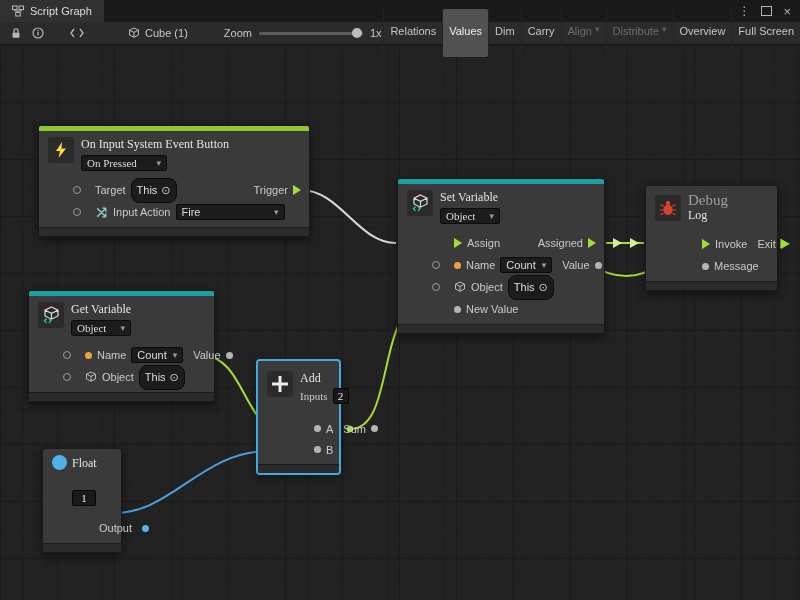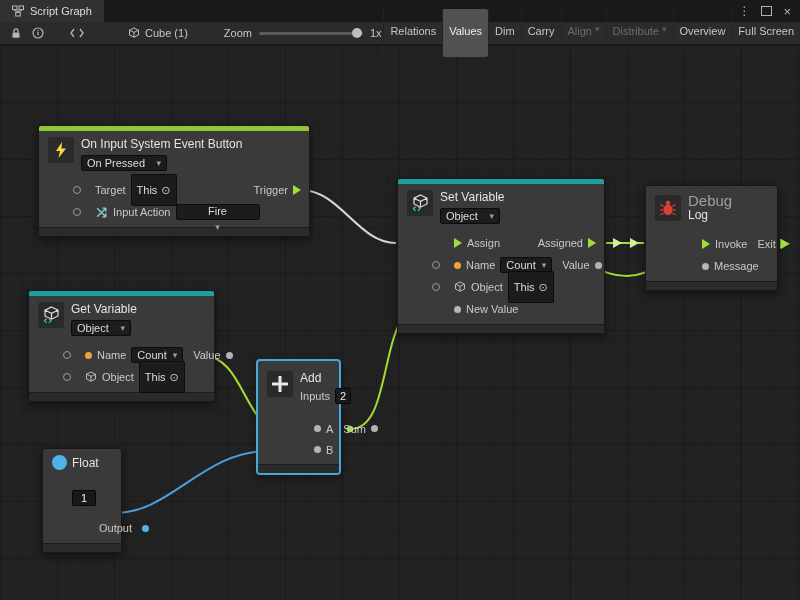--- a/index.html
+++ b/index.html
@@ -46,21 +46,21 @@
     background-size:57px 57px,57px 57px,11.4px 11.4px,11.4px 11.4px;z-index:0;}
   svg.wires{position:absolute;left:0;top:0;width:800px;height:600px;z-index:1;pointer-events:none;}
 
   
   .node{position:absolute;z-index:2;background:#3a3a3a;border:1px solid #181818;border-radius:3px;
         box-shadow:0 3px 9px rgba(0,0,0,.5);box-sizing:border-box;font-size:11px;color:#c9c9c9;}
   .node.selected{border-color:#46a9dd;box-shadow:0 0 0 1px #46a9dd,0 3px 9px rgba(0,0,0,.5);}
   .accent{height:5px;border-radius:2px 2px 0 0;}
   .accent.green{background:#8fc832;}
   .accent.teal{background:#1fa0a0;}
-  .nheader{display:flex;align-items:flex-start;gap:7px;padding:6px 9px;}
+  .nheader{display:flex;align-items:flex-start;gap:7px;padding:6px 9px;font-family:Liberation Serif, serif;}
   .nheader.pad10{padding:10px 9px 6px 9px;}
   .icon-box{width:26px;height:26px;background:#2a2a2a;border-radius:3px;display:flex;
             align-items:center;justify-content:center;flex:none;}
   .htext{display:flex;flex-direction:column;gap:4px;}
   .ntitle{font-size:12px;line-height:14px;color:#e4e4e4;white-space:nowrap;}
   .nsub{font-size:15px;line-height:11px;color:#9f9f9f;}
   .hrow{display:flex;align-items:center;gap:5px;}
   .nbody{padding:2px 0 4px 0;}
   .nbody.pad8{padding-top:8px;}
   .nbody.pad5{padding-top:5px;}
@@ -70,25 +70,25 @@
   .spacer{flex:1;}
   .pdot{width:7px;height:7px;border-radius:50%;background:#b4b4b4;flex:none;}
   .pdot.orange{background:#e8a33d;}
   .pdot.blue{background:#53b4e8;}
   .pring{width:8px;height:8px;border-radius:50%;border:1px solid #989898;box-sizing:border-box;flex:none;}
   .ring-left{position:absolute;left:-14px;top:50%;transform:translateY(-50%);}
   .parrow{width:0;height:0;border-top:5px solid transparent;border-bottom:5px solid transparent;
           border-left:8px solid #a2de37;flex:none;}
   .nfooter{height:8px;background:#2b2b2b;border-top:1px solid #1c1c1c;border-radius:0 0 2px 2px;}
   .chip{display:inline-flex;align-items:center;gap:4px;background:#1c1c1c;border:1px solid #0c0c0c;
-        border-radius:2px;padding:0 5px;height:32px;color:#dddddd;box-sizing:border-box;}
+        border-radius:8px;padding:0 5px;height:25px;color:#dddddd;box-sizing:border-box;}
   .tgt-glyph{font-size:11px;color:#cfcfcf;line-height:1;}
   .dd{display:inline-flex;align-items:center;justify-content:space-between;gap:6px;background:#1c1c1c;
       border:1px solid #0c0c0c;border-radius:2px;padding:0 5px;height:16px;color:#dddddd;box-sizing:border-box;}
-  .dd.w86{width:86px;}.dd.w92{width:84px;flex-direction:column;}.dd.w60{width:60px;}.dd.w56{width:56px;}
+  .dd.w86{width:86px;}.dd.w92{width:109px;}.dd.w60{width:60px;}.dd.w56{width:56px;}
   .vbox{background:#191919;border:1px solid #060606;border-radius:2px;height:16px;min-width:16px;
         display:inline-flex;align-items:center;justify-content:center;padding:0 4px;color:#eeeeee;box-sizing:border-box;}
   .float-circle{width:15px;height:15px;border-radius:50%;background:#4fb3e8;flex:none;}
   .hollow-arrow{position:absolute;left:780px;top:236px;z-index:2;color:#a2de37;font-size:13px;line-height:1;}
 </style>
 </head>
 <body>
 
 <div class="window">
 

